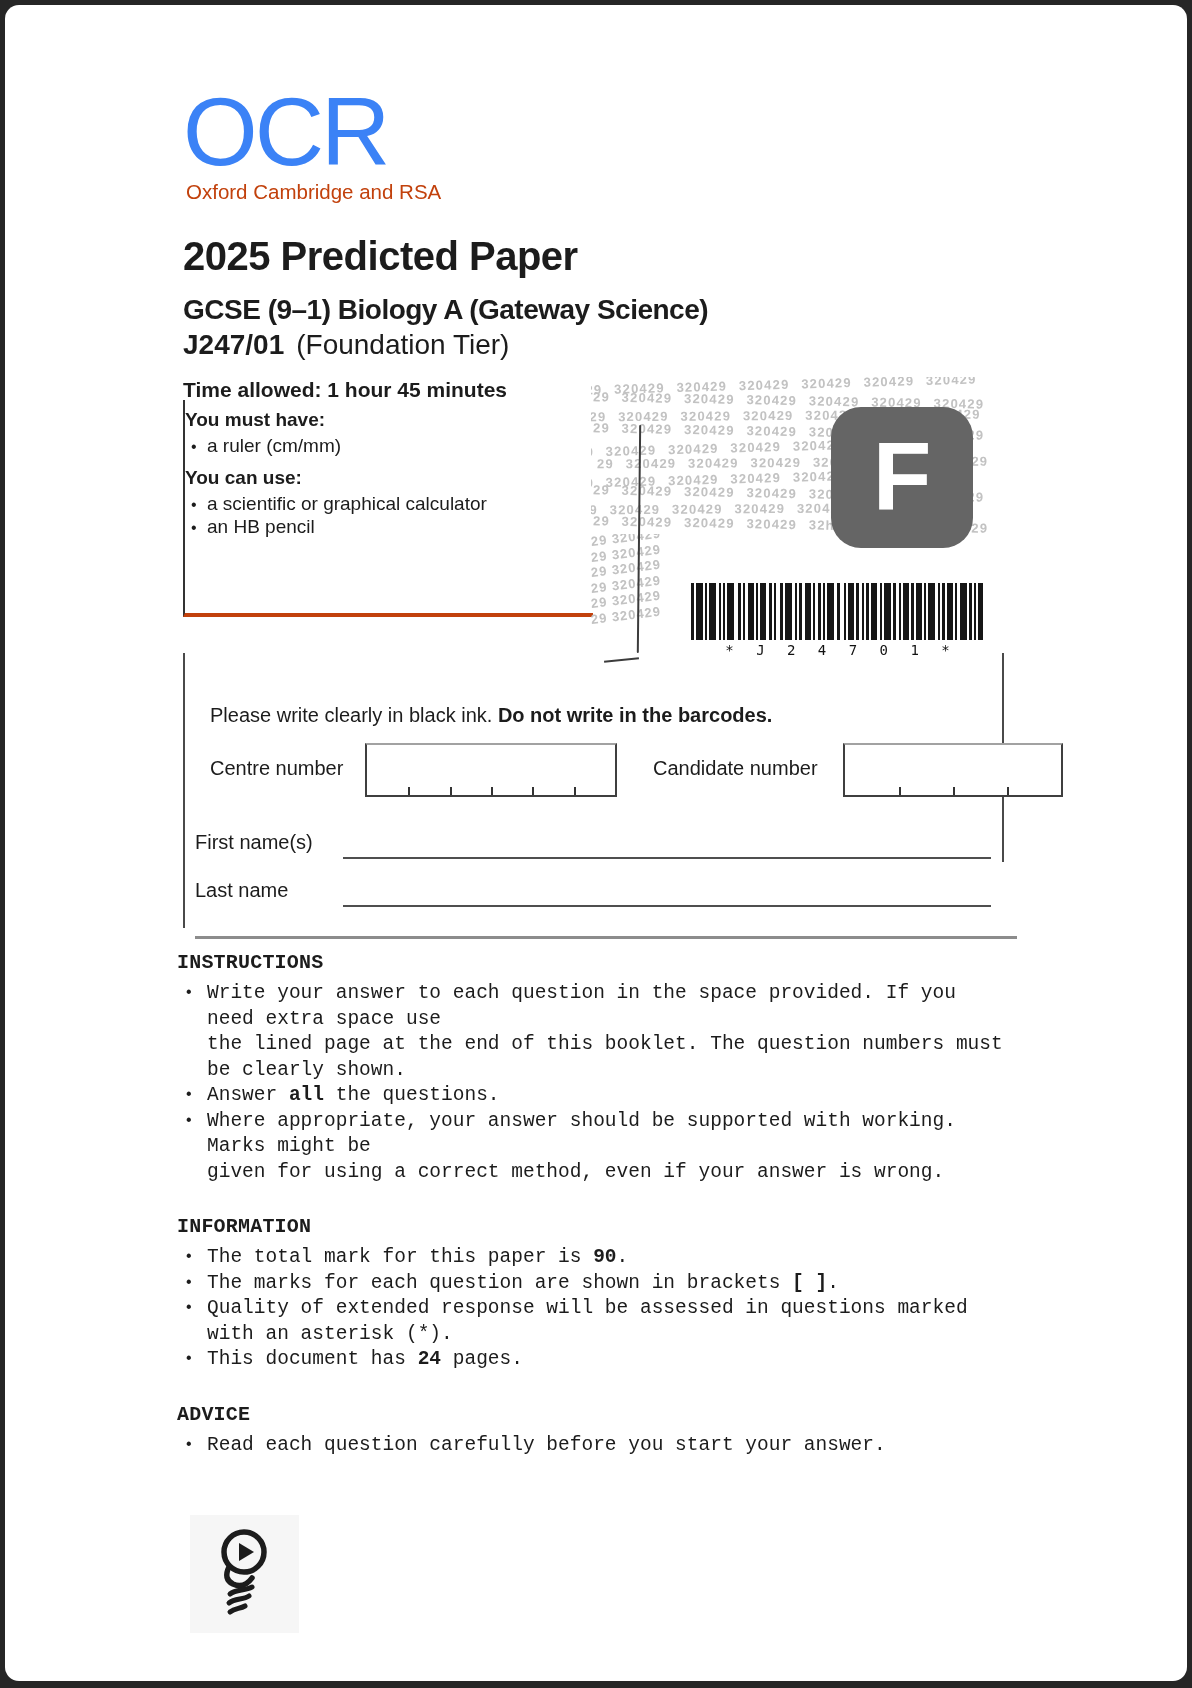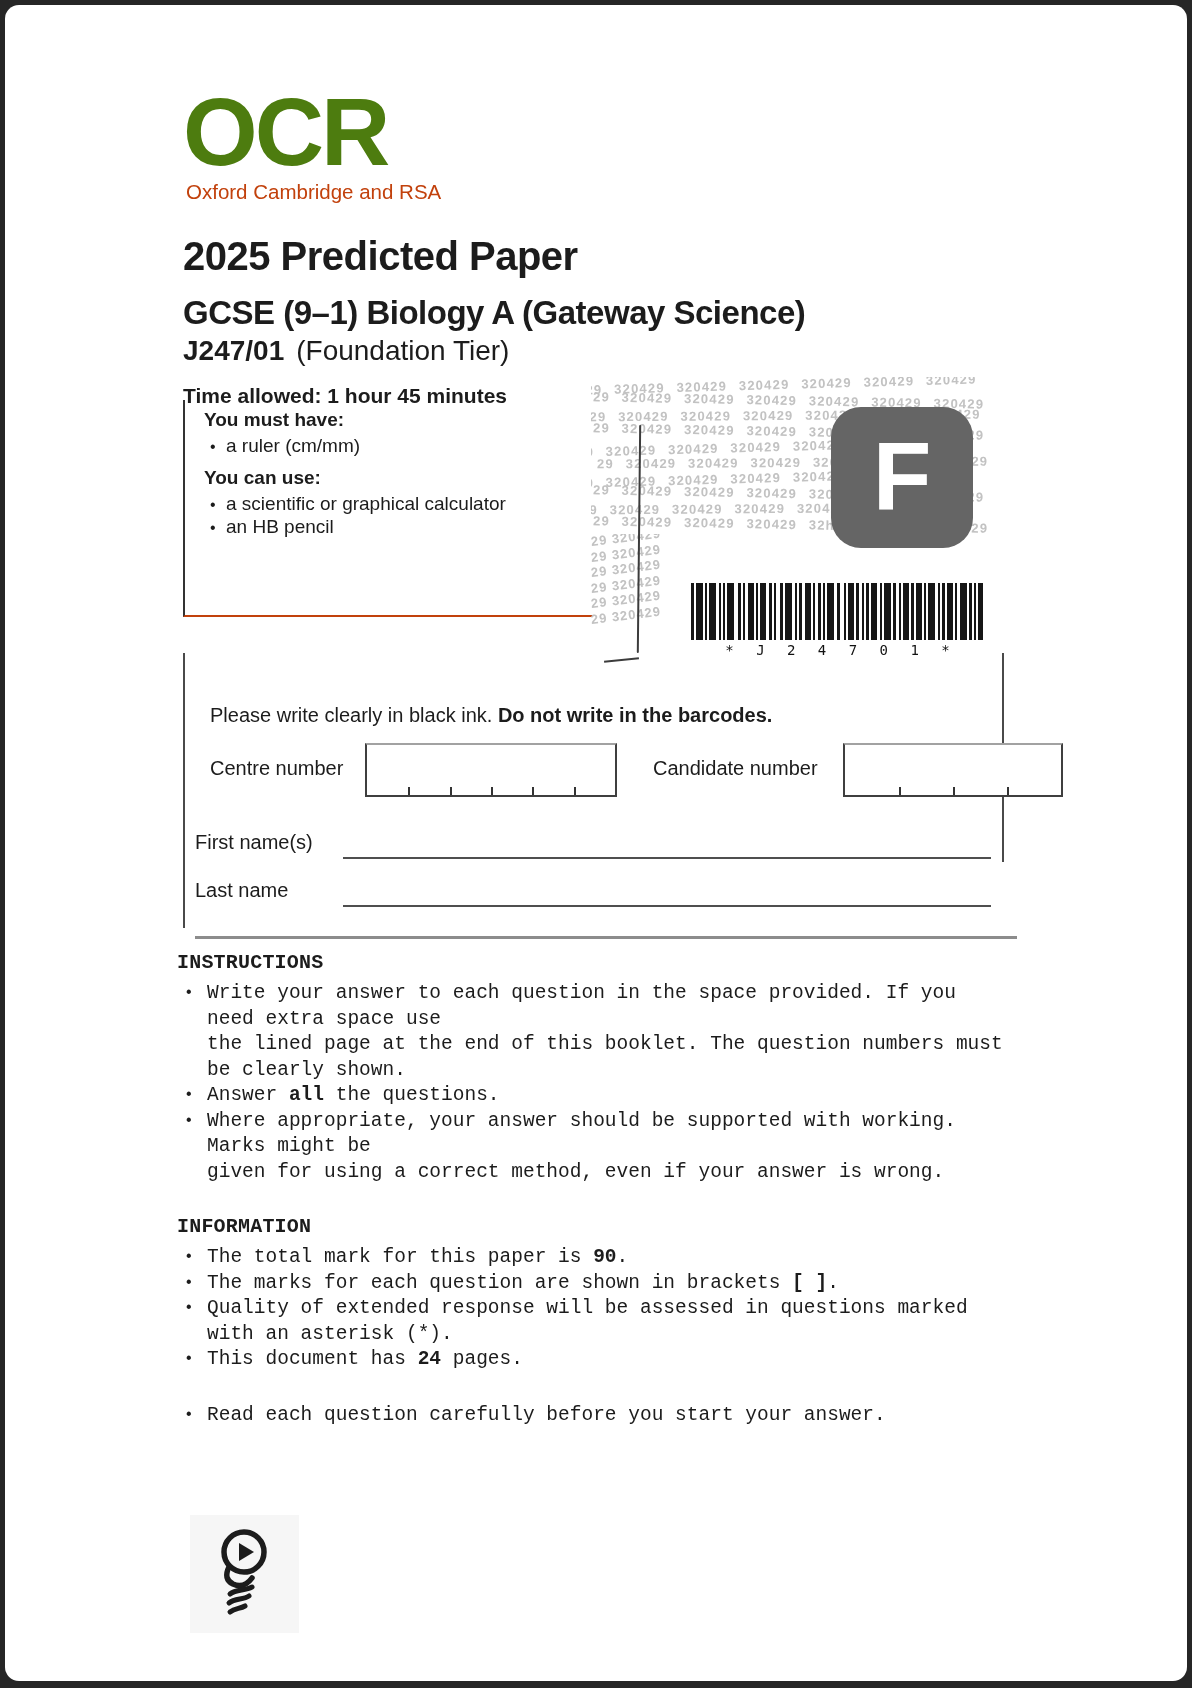--- a/index.html
+++ b/index.html
@@ -6,33 +6,33 @@
   body{
     width:1192px;height:1688px;background:#262626;
     font-family:"Liberation Sans", sans-serif;color:#1c1c1c;position:relative;
   }
   .page{
     position:absolute;left:5px;top:5px;right:5px;bottom:7px;
     background:#ffffff;border-radius:14px;overflow:hidden;
   }
   
   .header{position:absolute;left:178px;top:88px;}
-  .ocr-logo{font-size:96px;font-weight:700;letter-spacing:-3px;color:#4d7c0f;line-height:0.82;}
+  .ocr-logo{font-size:96px;font-weight:400;letter-spacing:-3px;color:#3b82f6;line-height:0.82;}
   .ocr-tagline{font-size:20.5px;color:#c2410c;margin-top:8px;margin-left:3px;}
   .title{font-size:40px;font-weight:700;margin:30px 0 0 0;letter-spacing:-0.5px;}
-  .subtitle{font-size:33px;font-weight:700;margin:15px 0 0 0;letter-spacing:-0.5px;}
+  .subtitle{font-size:28px;font-weight:700;margin:15px 0 0 0;letter-spacing:-0.5px;}
   .paper-line{font-size:28px;margin-top:3px;}
   .paper-code{font-weight:700;}
   .tier-label{margin-left:12px;}
   .time-allowed{font-size:21px;font-weight:700;margin-top:17px;}
   
   .materials-box{
     position:absolute;left:178px;top:395px;width:410px;height:217px;
-    border-left:2px solid #333;border-bottom:2px solid #c2410c;
-    padding:9px 0 0 19px;box-sizing:border-box;
+    border-left:2px solid #333;border-bottom:4px solid #c2410c;
+    padding:9px 0 0 0;box-sizing:border-box;
   }
   .materials-box .mh{font-size:19px;font-weight:700;margin-top:9px;}
   .materials-box .mh:first-child{margin-top:0;}
   .materials-box ul{margin:3px 0 10px 0;padding-left:22px;list-style:none;}
   .materials-box li{font-size:19px;line-height:23px;position:relative;}
   .materials-box li::before{content:"•";position:absolute;left:-16px;font-size:16px;top:1px;}
   
   .wm-main{
     position:absolute;left:586px;top:372px;width:400px;height:157px;overflow:hidden;
     color:#c2c2c2;font-size:13px;font-weight:700;z-index:1;
@@ -241,20 +241,21 @@
     <div class="sec">
       <h3>INFORMATION</h3>
       <ul>
           <li><span>The total mark for this paper is </span><b>90</b><span>.</span></li>
           <li><span>The marks for each question are shown in brackets </span><b>[ ]</b><span>.</span></li>
           <li><span>Quality of extended response will be assessed in questions marked with an asterisk (*).</span></li>
           <li><span>This document has </span><b>24</b><span> pages.</span></li>
         </ul>
     </div>
     <div class="sec">
+      <h3>ADVICE</h3>
       <ul>
           <li><span>Read each question carefully before you start your answer.</span></li>
         </ul>
     </div>
   </div>
 
   <div class="footer-box"></div>
   <div class="footer-logo">
     <svg width="54" height="94" viewBox="0 0 54 94" fill="none">
       <circle cx="27" cy="25" r="20" stroke="#1c1c1c" stroke-width="5.5" fill="none"></circle>

